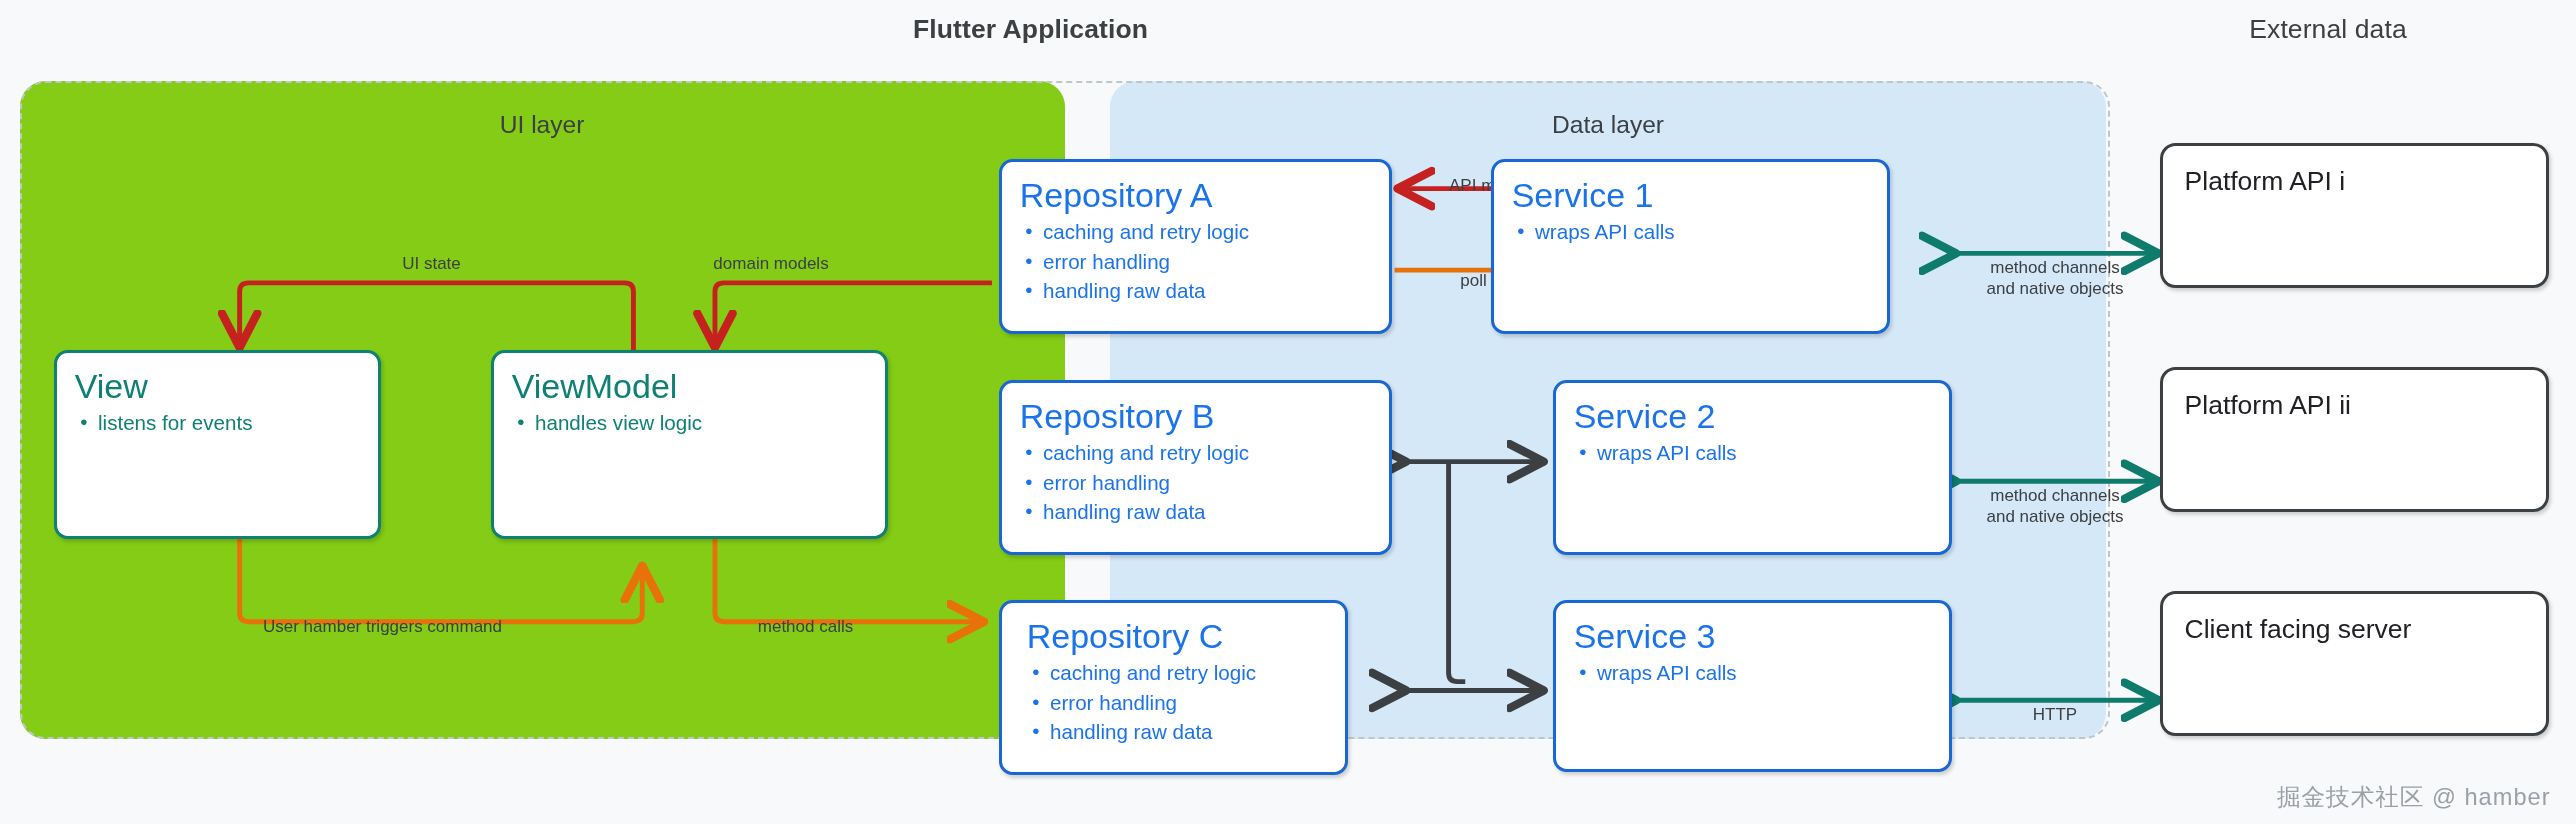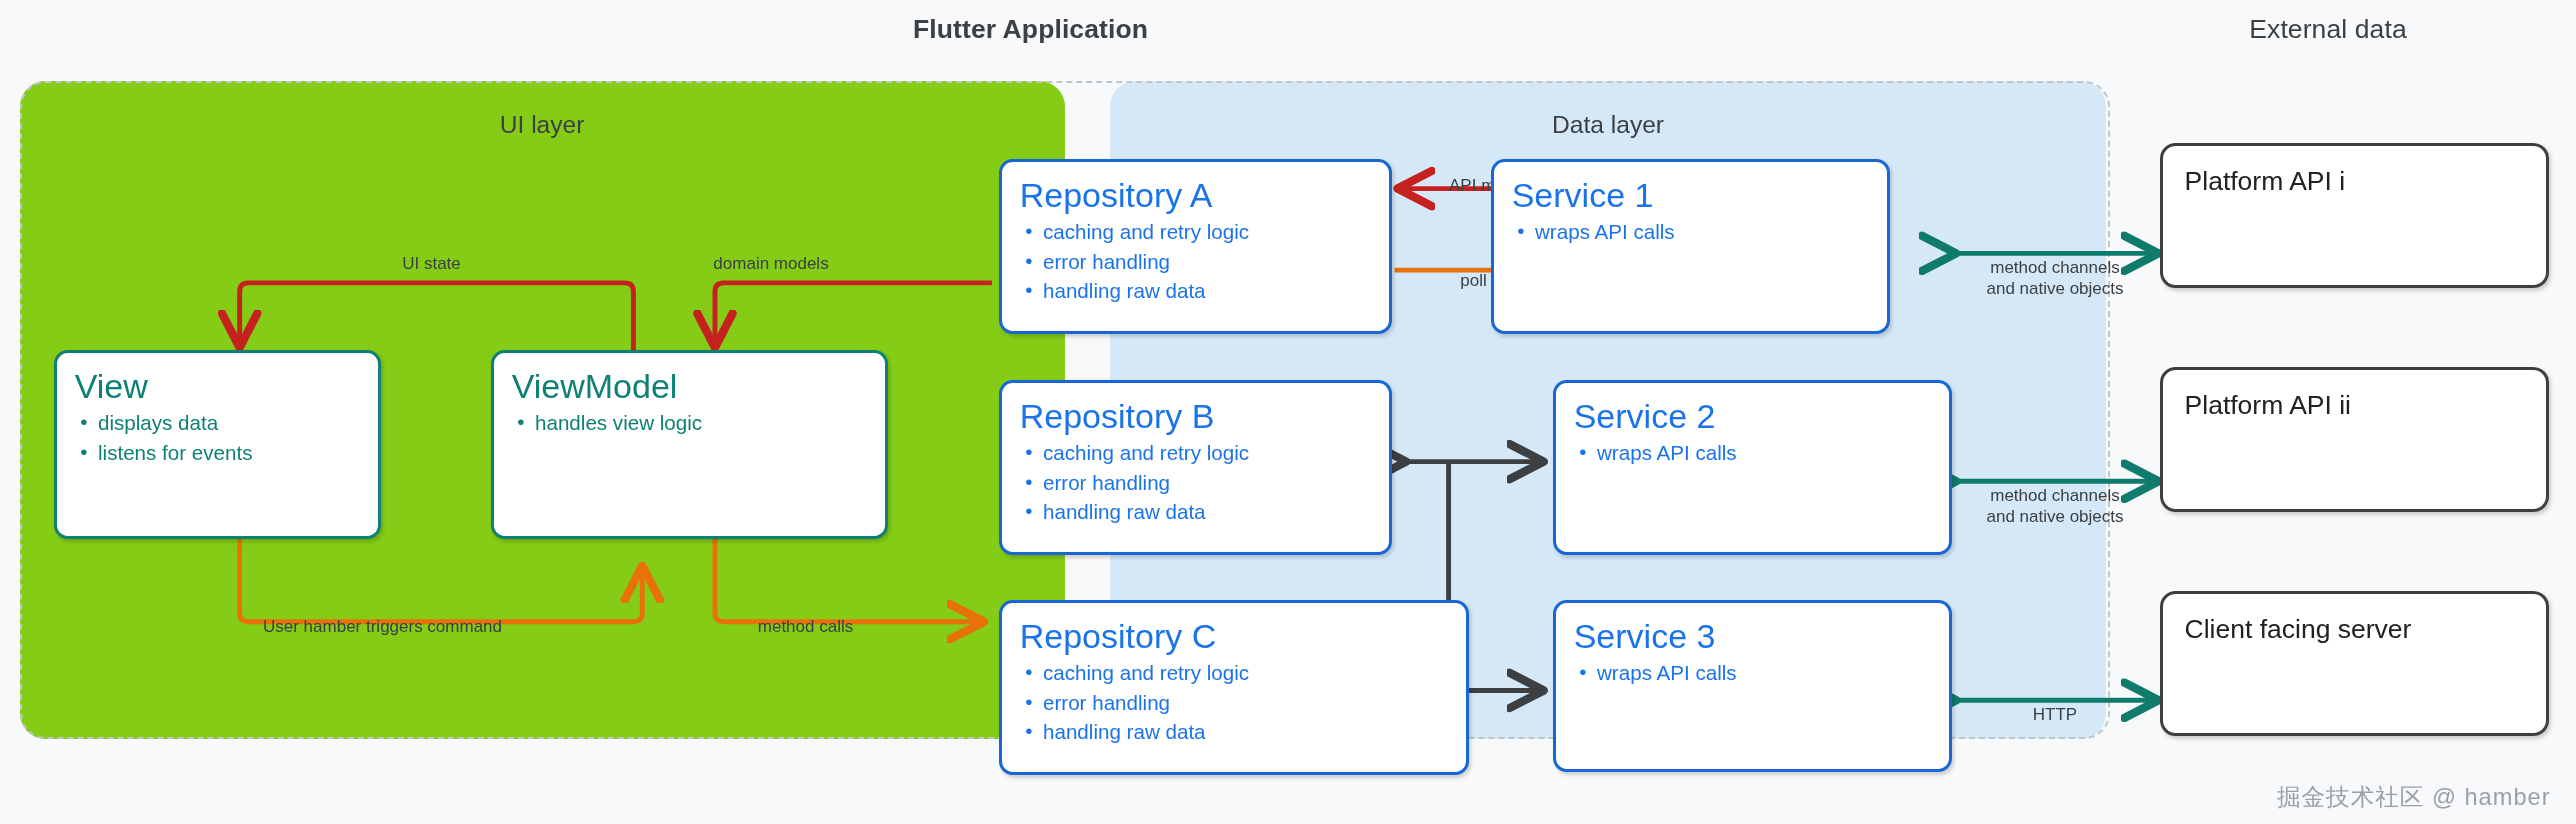--- a/index.html
+++ b/index.html
@@ -163,21 +163,20 @@
   <div class="edge-label" style="left:1954px;top:485px;width:202px;">
     <div>method channels</div>
     <div>and native objects</div>
   </div>
 
   <div class="edge-label" style="left:1954px;top:704px;width:202px;">HTTP</div>
 
   <div class="card teal" style="left:54px;top:350px;width:327px;height:189px;">
     <div class="title">View</div>
     <ul>
-      <li>displays data</li>
       <li>listens for events</li>
     </ul>
   </div>
 
   <div class="card teal" style="left:491px;top:350px;width:397px;height:189px;">
     <div class="title">ViewModel</div>
     <ul>
       <li>handles view logic</li>
     </ul>
   </div>
@@ -193,21 +192,21 @@
 
   <div class="card blue" style="left:999px;top:380px;width:393px;height:175px;">
     <div class="title">Repository B</div>
     <ul>
       <li>caching and retry logic</li>
       <li>error handling</li>
       <li>handling raw data</li>
     </ul>
   </div>
 
-  <div class="card blue" style="left:999px;top:600px;width:470px;height:175px;">
+  <div class="card blue" style="left:999px;top:600px;width:349px;height:175px;padding-left:7px;">
     <div class="title">Repository C</div>
     <ul>
       <li>caching and retry logic</li>
       <li>error handling</li>
       <li>handling raw data</li>
     </ul>
   </div>
 
   <div class="card blue" style="left:1491px;top:159px;width:399px;height:175px;">
     <div class="title">Service 1</div>

